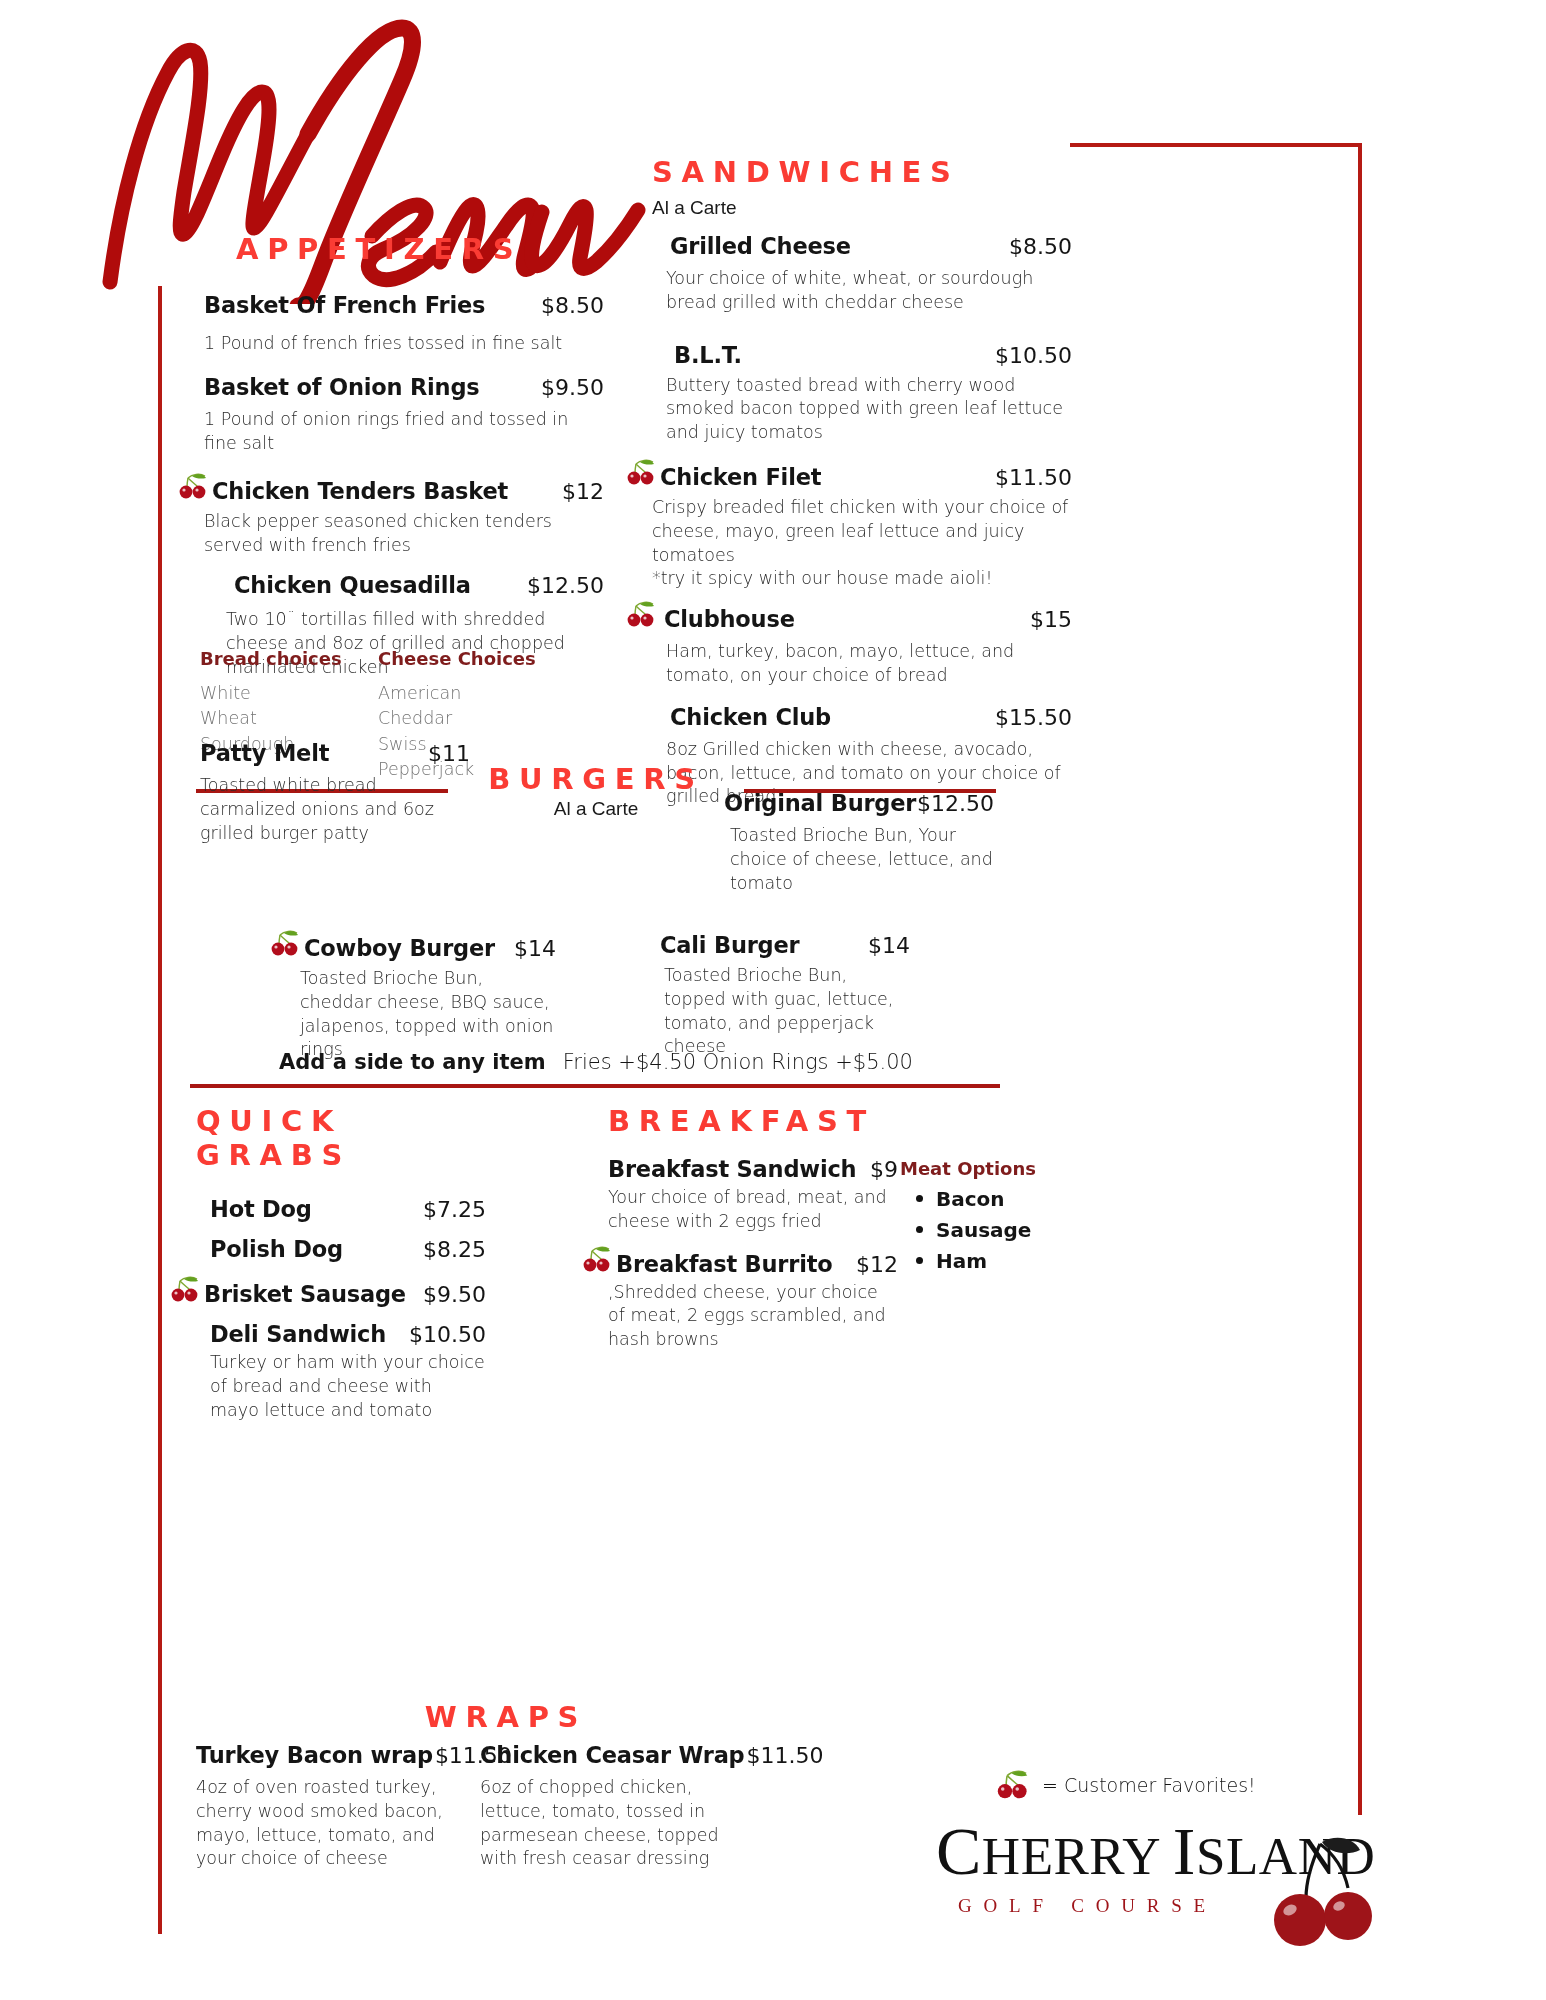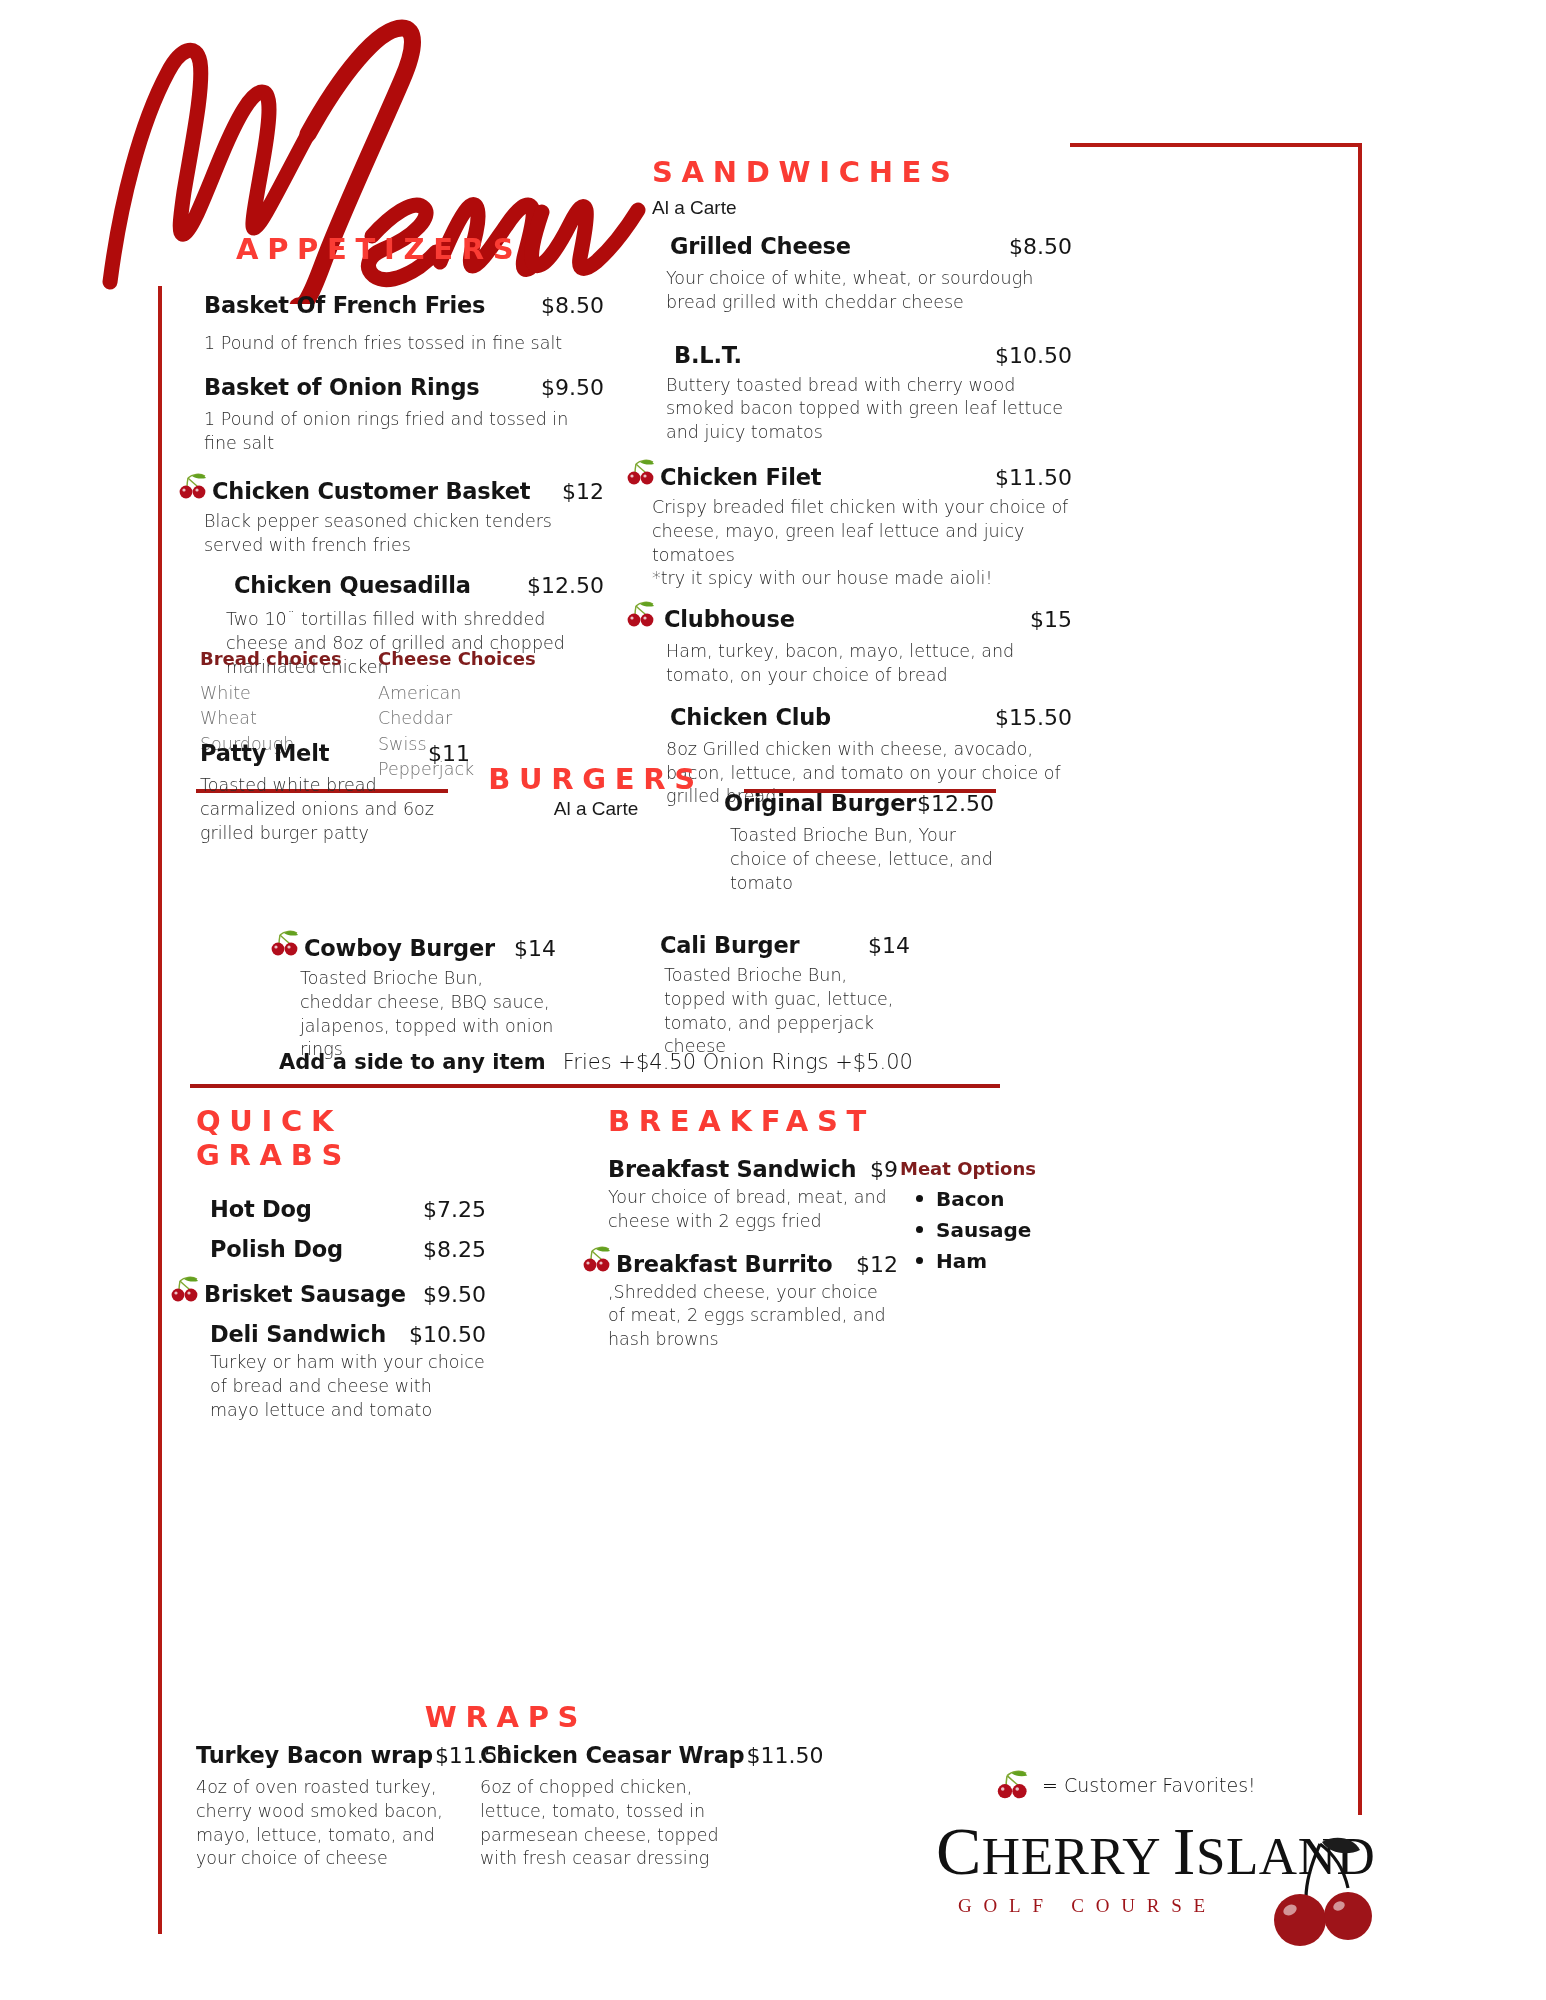--- a/index.html
+++ b/index.html
@@ -257,21 +257,21 @@
           <path d="M10 5 C 9 10, 9 13, 9 15" stroke="#7fa832" stroke-width="1.4" fill="none"></path>
           <path d="M10 5 C 14 9, 18 12, 20 14" stroke="#7fa832" stroke-width="1.4" fill="none"></path>
           <path d="M14 3 C 20 0, 26 1, 28 5 C 24 6, 18 6, 14 3 Z" fill="#63a120"></path>
           <circle cx="8" cy="19" r="6.4" fill="#b20d1c"></circle>
           <circle cx="21" cy="19" r="6.4" fill="#b20d1c"></circle>
           <circle cx="6" cy="17" r="1.6" fill="#ffffff" opacity=".75"></circle>
           <circle cx="19" cy="17" r="1.6" fill="#ffffff" opacity=".75"></circle>
         </g>
           </svg>
       </span>
-      <span class="item-name nm">Chicken Customer Basket</span>
+      <span class="item-name nm">Chicken Tenders Basket</span>
       <span class="item-price pr">$12</span>
     </div>
     <div class="desc" style="margin-top:6px;">Black pepper seasoned chicken tenders served with french fries</div>
   </div>
 
   <div class="app-item" style="margin-top:14px;margin-left:22px;">
     <div class="app-head">
       <span class="item-name nm" style="margin-left:8px;">Chicken Quesadilla</span>
       <span class="item-price pr">$12.50</span>
     </div>

